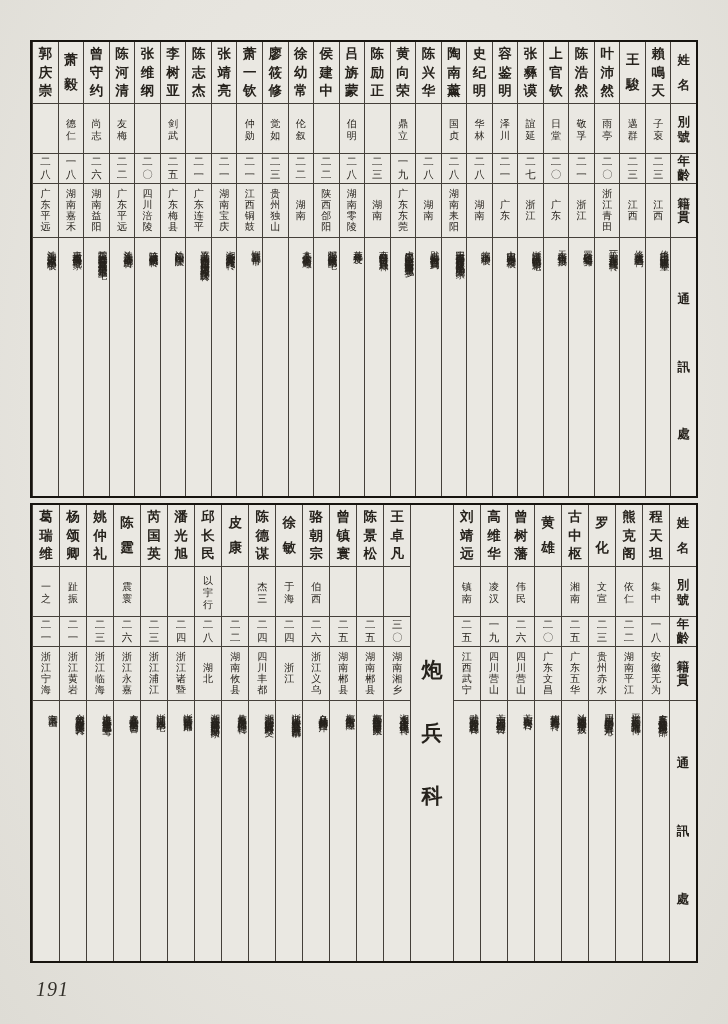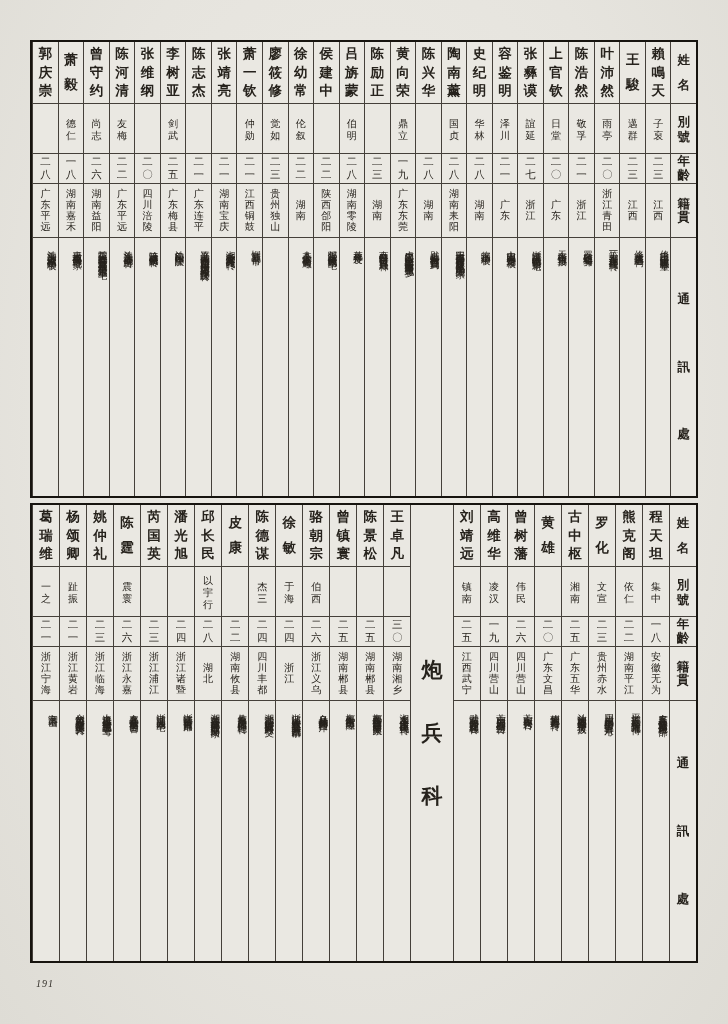--- a/index.html
+++ b/index.html
@@ -49,21 +49,21 @@
     font-weight:400;
   }
   .hdr .cell{font-weight:700;font-size:12.5px;}
   .hdr .row-addr{display:flex;flex-direction:column;justify-content:space-evenly;align-items:center;}
   .divider .cell-full{
     flex:1 1 auto;display:flex;flex-direction:column;align-items:center;
     justify-content:center;gap:42px;font-size:21px;font-weight:700;
   }
   .page-number{
     position:absolute;left:36px;top:978px;
-    font-size:10px;letter-spacing:1px;color:#33302a;
+    font-size:20px;letter-spacing:1px;color:#33302a;
     font-family:"Liberation Serif","DejaVu Serif",serif;
     font-style:italic;
   }
 </style>
 </head>
 <body>
 
 <div class="sheet">
   <div class="frame">
     <div class="rtable top" id="table-top">

